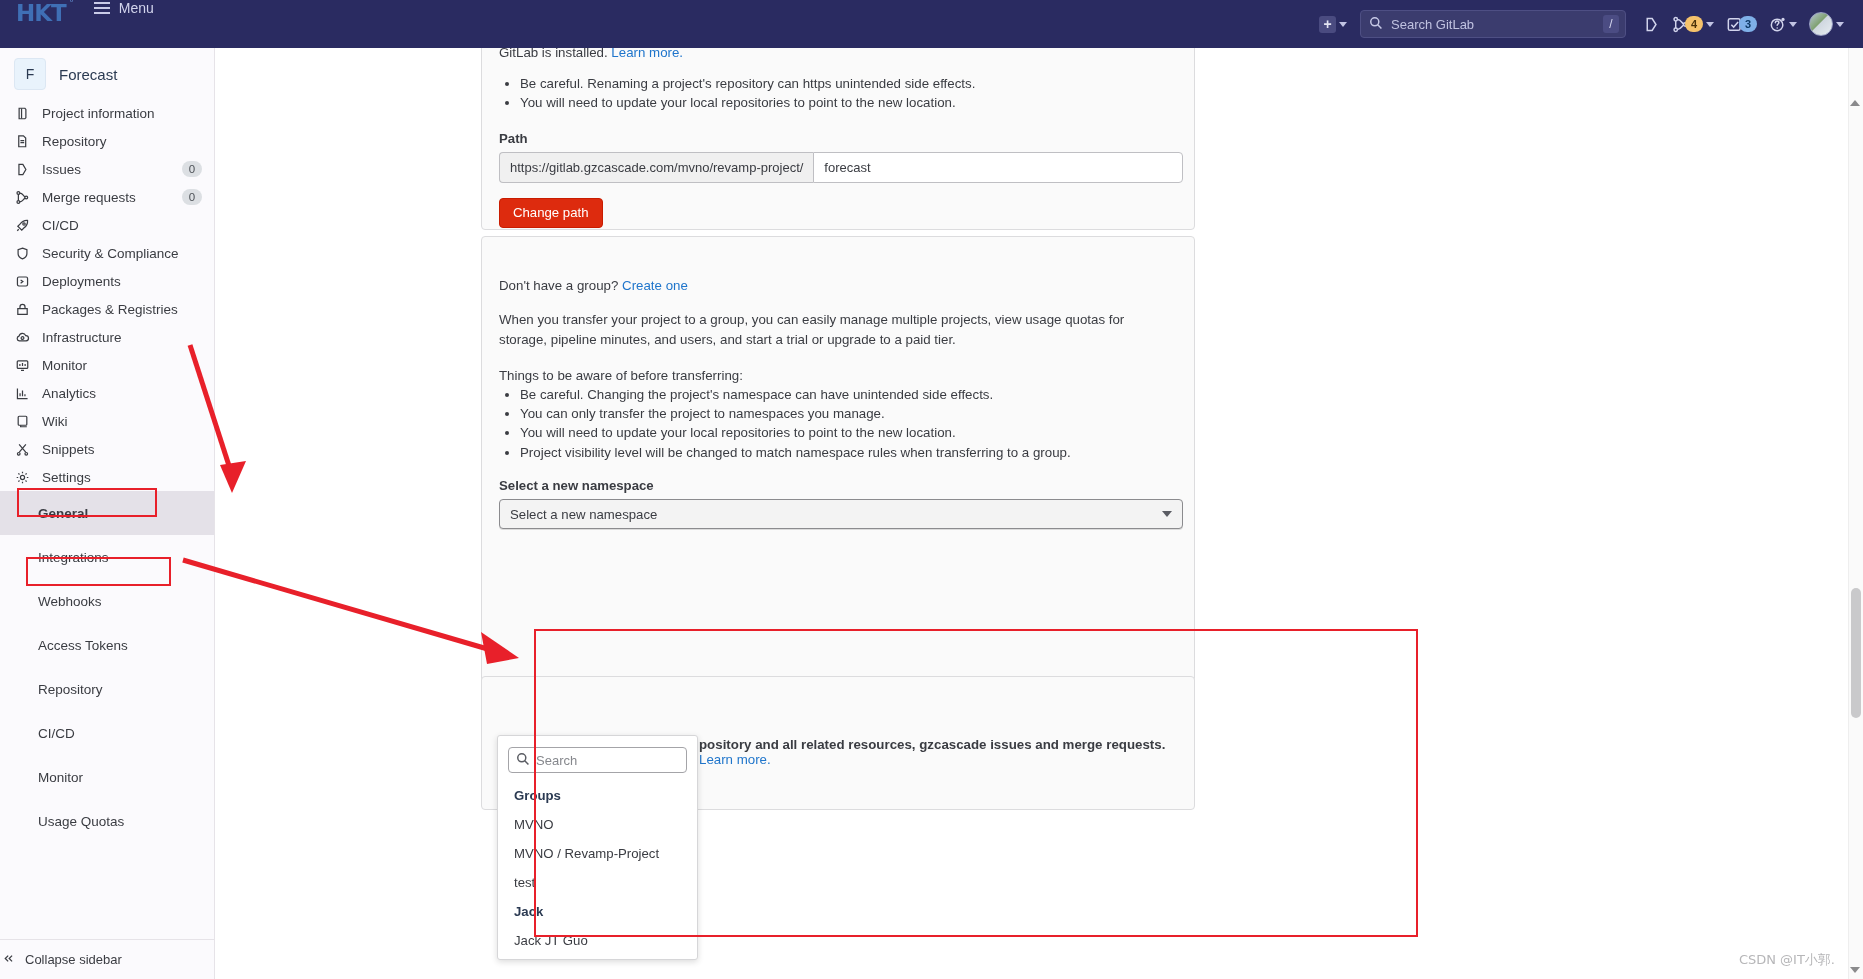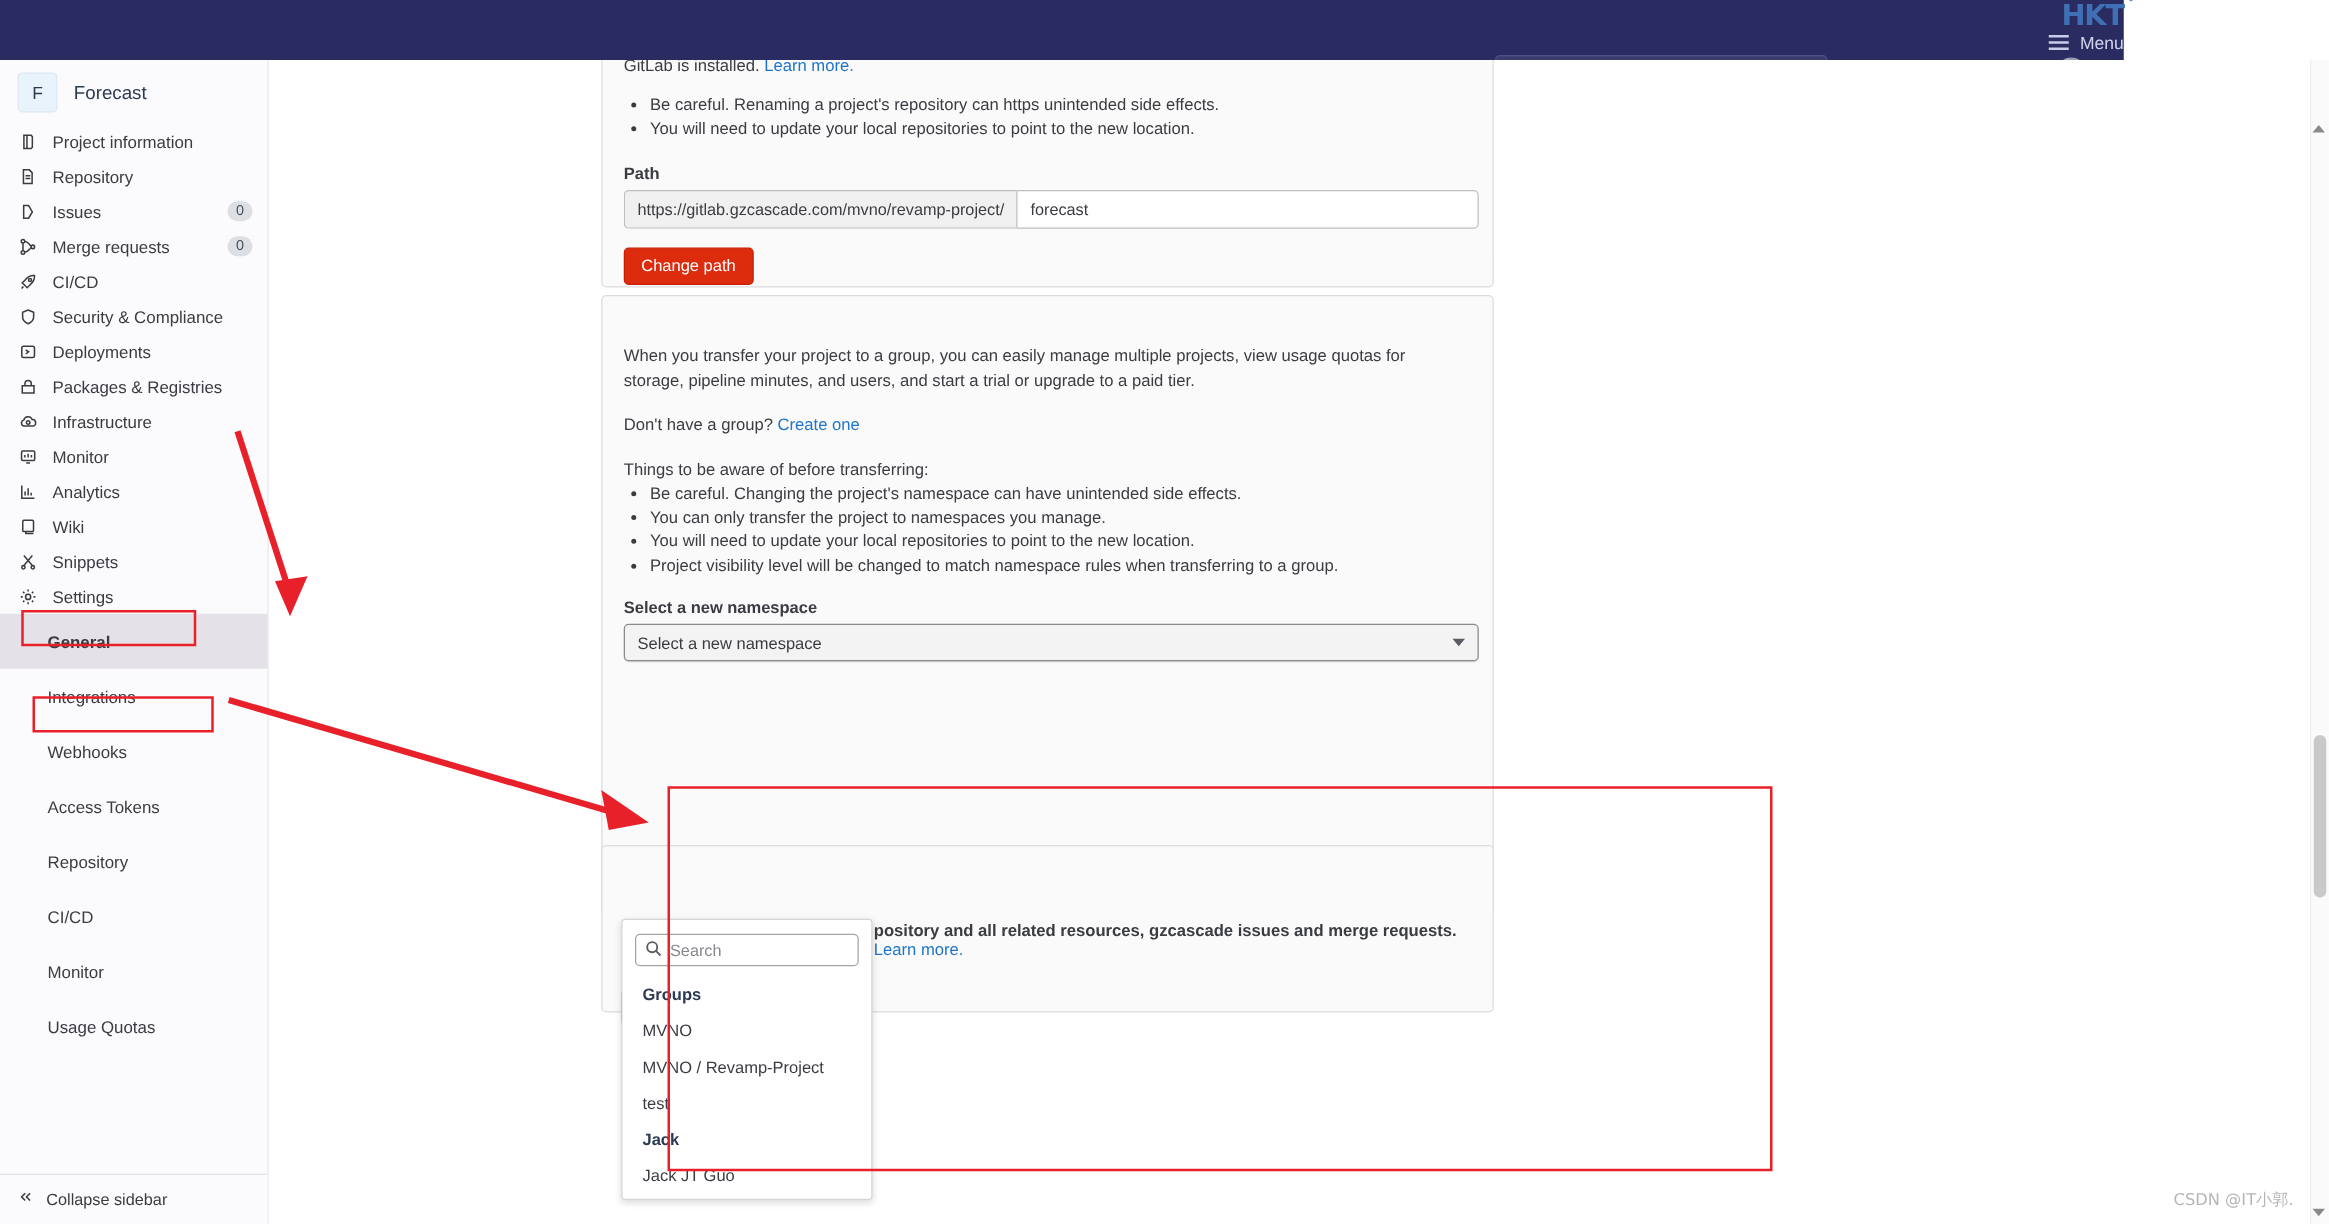--- a/index.html
+++ b/index.html
@@ -5,23 +5,23 @@
   * { box-sizing: border-box; margin: 0; padding: 0; }
   html, body {
     width: 1863px; height: 979px;
     font-family: "Liberation Sans", sans-serif;
     background: #fff;
     overflow: hidden;
   }
   
   #navbar {
     position: absolute; top: 0; left: 0;
-    width: 1699px; height: 48px;
+    width: 1863px; height: 48px;
     background: #2a2b61;
-    display: flex; align-items: flex-end; flex-direction: column;
+    display: flex; align-items: flex-start;
   }
   #brand-logo {
     margin-left: 16px;
     font-size: 23px; font-weight: bold;
     color: #3f6fb5; letter-spacing: -1px;
     font-family: "DejaVu Sans", sans-serif;
     position: relative;
   }
   #brand-logo .dot {
     position: absolute; top: -2px; right: -7px;
@@ -129,21 +129,21 @@
     height: 44px; padding-left: 38px; cursor: pointer;
     font-size: 13.5px; color: #3a3c42;
   }
   .side-sub.active { background: #e4e1e8; font-weight: bold; }
   #settings-row { position: relative; }
   #collapse-bar {
     position: absolute; bottom: 0; left: 0;
     width: 214px; height: 40px;
     border-top: 1px solid #e6e3e8;
     display: flex; align-items: center; gap: 10px;
-    padding-left: 14px; cursor: pointer;
+    padding-left: 2px; cursor: pointer;
     background: #fbfafd;
   }
   #collapse-bar .lbl { font-size: 13px; color: #3a3c42; }
 
   
   .anno-box {
     position: absolute; border: 2px solid #e8202a;
     pointer-events: none; z-index: 30;
   }
   .anno-arrow { position: absolute; z-index: 30; pointer-events: none; }
@@ -500,25 +500,25 @@
       <div class="input-group">
         <div class="input-prefix">https://gitlab.gzcascade.com/mvno/revamp-project/</div>
         <input class="input-main" type="text" value="forecast" style="">
       </div>
       <button class="btn-danger" style="margin-top:15px;">Change path</button>
     </div>
   </div>
 
   <div class="card" style="top:188px; height: 495px;">
     <div class="card-inner" style="padding-top:24px;">
-      <div class="body-txt" style="margin-top:14px; width:660px;">When you transfer your project to a group, you can easily manage multiple projects, view usage quotas for storage, pipeline minutes, and users, and start a trial or upgrade to a paid tier.</div>
       <div class="body-txt" style="margin-top:15px;">
         <span>Don't have a group?</span>
         <a class="lnk" href="#">Create one</a>
       </div>
+      <div class="body-txt" style="margin-top:14px; width:660px;">When you transfer your project to a group, you can easily manage multiple projects, view usage quotas for storage, pipeline minutes, and users, and start a trial or upgrade to a paid tier.</div>
       <div class="body-txt" style="margin-top:16px;">Things to be aware of before transferring:</div>
       <ul class="bullets">
         <li>Be careful. Changing the project's namespace can have unintended side effects.</li>
         <li>You can only transfer the project to namespaces you manage.</li>
         <li>You will need to update your local repositories to point to the new location.</li>
         <li>Project visibility level will be changed to match namespace rules when transferring to a group.</li>
       </ul>
       <div class="field-label" style="margin-top:16px;">Select a new namespace</div>
       <div id="ns-select">
         <span>Select a new namespace</span>

